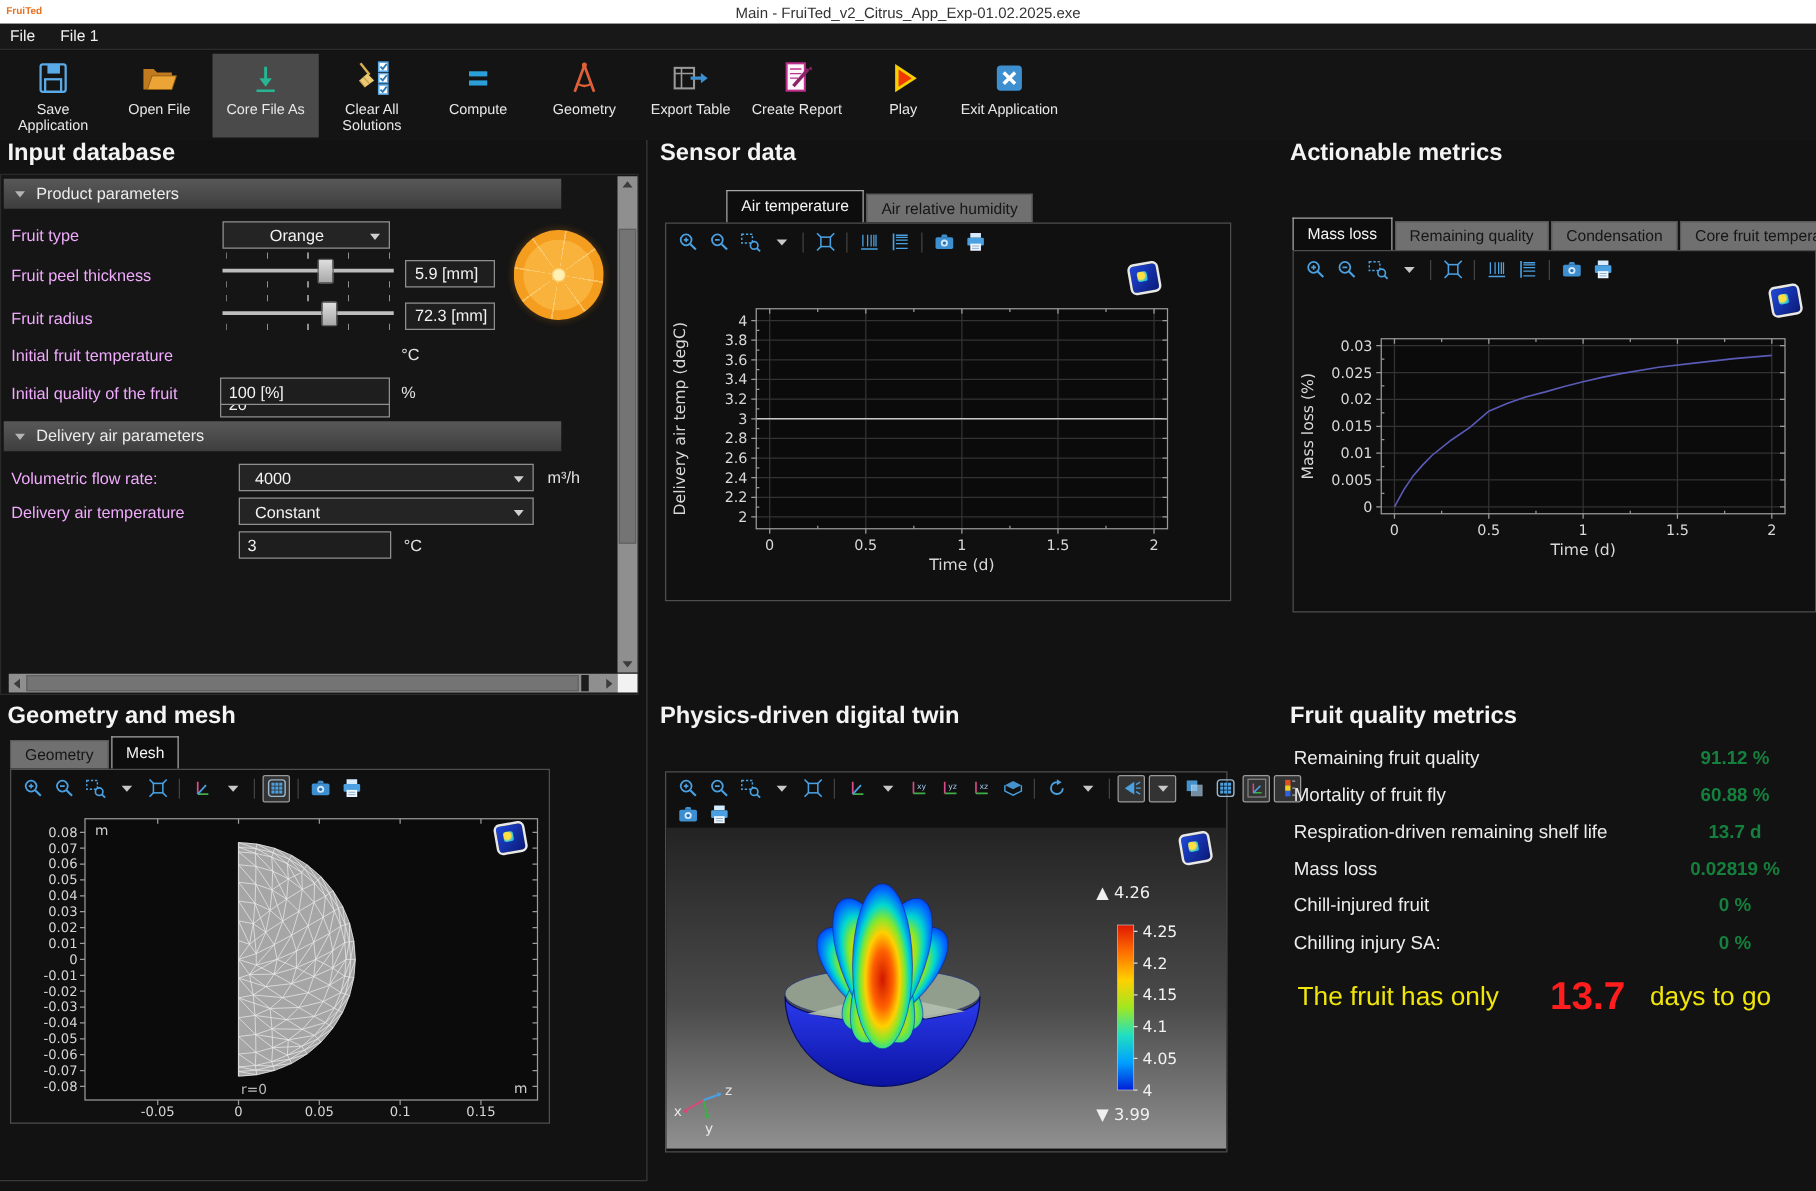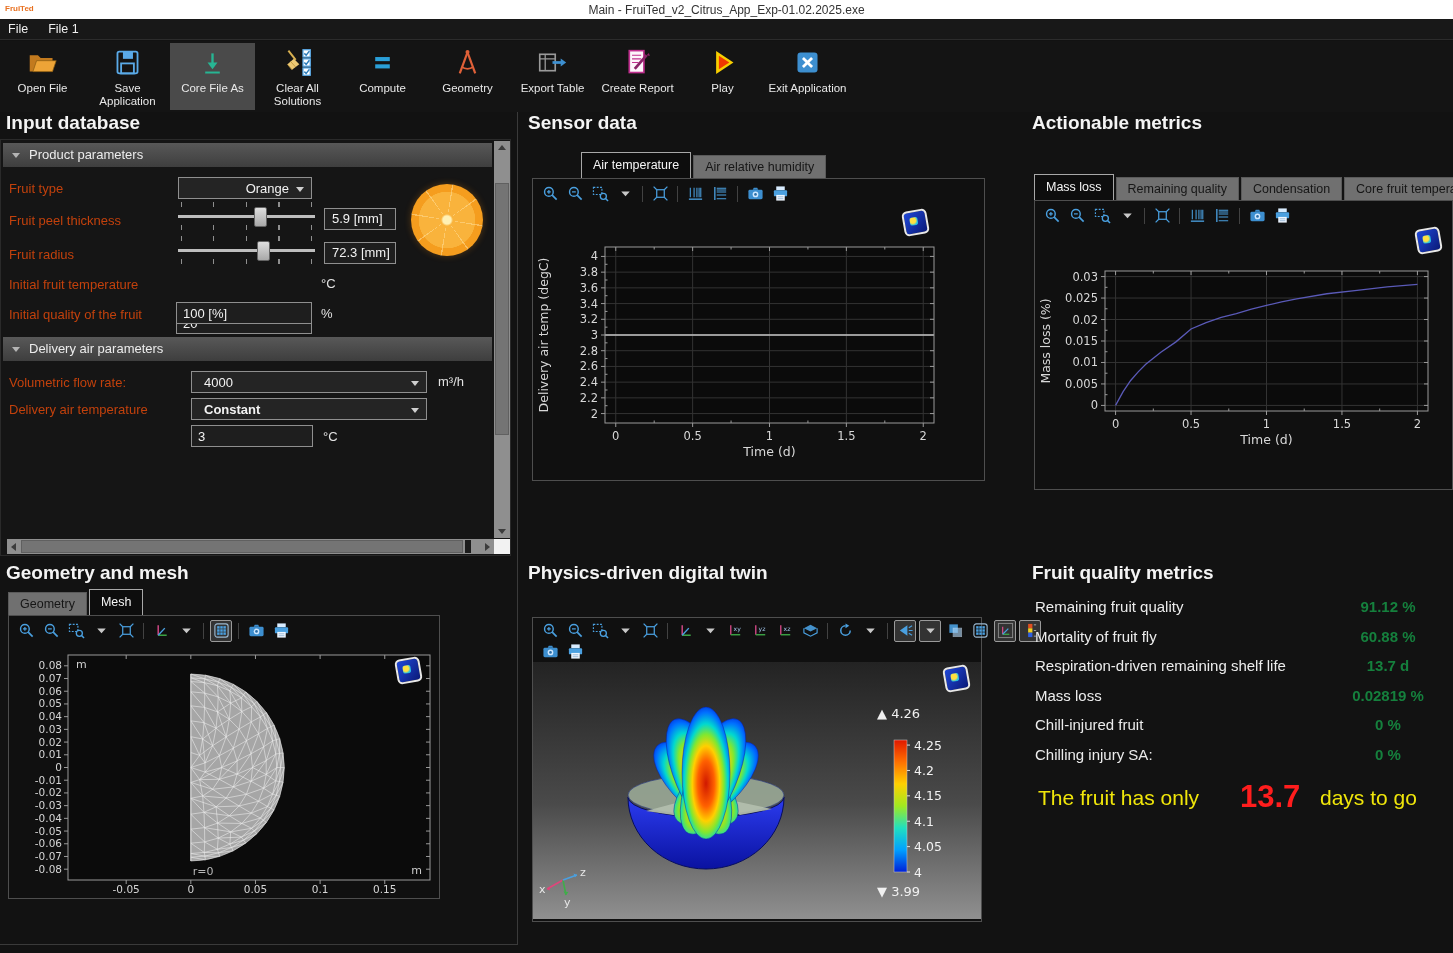--- a/index.html
+++ b/index.html
@@ -24,29 +24,29 @@
   .tbtn.active{background:#4a4a4a;}
   .tbtn .ticon{height:32px;display:flex;align-items:center;}
   .tbtn .ticon svg{width:31px;height:31px;}
   .tbtn .tlabel{font-size:11.5px;color:#e8e8e8;text-align:center;line-height:13px;margin-top:4px;}
 
   .sec-title{position:absolute;font-size:19px;font-weight:bold;color:#f4f4f4;white-space:nowrap;text-align:center;}
 
   
   #input-panel{position:absolute;left:0;top:139px;width:511px;height:417px;background:#151515;
     border:1px solid #2a2a2a;box-sizing:border-box;}
-  .sect{position:absolute;left:2px;width:489px;height:24px;background:linear-gradient(#585858,#3e3e3e);
+  .sect{position:absolute;left:2px;width:446px;height:24px;background:linear-gradient(#585858,#3e3e3e);
     color:#ececec;font-size:13px;line-height:24px;padding-left:26px;box-sizing:border-box;}
   .sect::before{content:"";position:absolute;left:9px;top:10px;border-left:4px solid transparent;
     border-right:4px solid transparent;border-top:5px solid #b4b4b4;}
-  .flabel{position:absolute;left:8px;font-size:13px;color:#c2410c;white-space:nowrap;text-align:center;}
+  .flabel{position:absolute;left:8px;font-size:13px;color:#f0abfc;white-space:nowrap;text-align:center;}
   .funit{position:absolute;font-size:13px;color:#e2e2e2;white-space:nowrap;}
   .dropdown{position:absolute;box-sizing:border-box;height:22px;background:#242424;border:1px solid #8f8f8f;
     color:#f2f2f2;font-size:13px;display:flex;align-items:center;padding:0 22px 0 12px;}
-  .dropdown.centered{justify-content:flex-end;padding-left:7px;}
+  .dropdown.centered{justify-content:center;padding-left:7px;}
   .dd-caret{position:absolute;right:7px;top:9px;border-left:4.5px solid transparent;
     border-right:4.5px solid transparent;border-top:5.5px solid #cfcfcf;}
   .tinput{position:absolute;box-sizing:border-box;height:22px;background:#1e1e1e;border:1px solid #8f8f8f;
     color:#f2f2f2;font-size:13px;padding:0 6px;font-family:"Liberation Sans",sans-serif;outline:none;}
   .vbox{position:absolute;box-sizing:border-box;height:22px;width:72px;background:#1e1e1e;
     border:1px solid #8f8f8f;color:#f2f2f2;font-size:13px;line-height:20px;padding-left:7px;}
   .slider{position:absolute;width:137px;height:32px;}
   .sl-ticks{position:absolute;left:3px;right:3px;height:5px;
     background-image:repeating-linear-gradient(to right,#8f8f8f 0,#8f8f8f 1px,transparent 1px,transparent 32.5px);}
   .sl-track{position:absolute;left:0;right:0;top:15px;height:3px;background:#bdbdbd;}
@@ -116,35 +116,35 @@
 
   <div id="menubar">
       <span class="menu-item">File</span>
       <span class="menu-item">File 1</span>
     </div>
 
   <div id="toolbar">
       <div class="tbtn">
         <span class="ticon">
           <svg viewBox="0 0 34 34">
-            <path d="M3 27 L3 9 L12 9 L15 12 L28 12 L28 27 Z" fill="#c27a1e"></path>
-            <path d="M6.5 27 L10.5 15 L32 15 L28 27 Z" fill="#eda437" stroke="#8a5c12" stroke-width="0.8"></path>
-          </svg>
-        </span>
-        <span class="tlabel">Open File</span>
+            <rect x="6" y="5" width="22" height="24" rx="2" fill="none" stroke="#5aaae8" stroke-width="2"></rect>
+            <rect x="12" y="5" width="11" height="8" fill="#5aaae8"></rect>
+            <rect x="10" y="18" width="14" height="11" fill="none" stroke="#5aaae8" stroke-width="2"></rect>
+          </svg>
+        </span>
+        <span class="tlabel">Save Application</span>
       </div>
       <div class="tbtn">
         <span class="ticon">
           <svg viewBox="0 0 34 34">
-            <rect x="6" y="5" width="22" height="24" rx="2" fill="none" stroke="#5aaae8" stroke-width="2"></rect>
-            <rect x="12" y="5" width="11" height="8" fill="#5aaae8"></rect>
-            <rect x="10" y="18" width="14" height="11" fill="none" stroke="#5aaae8" stroke-width="2"></rect>
-          </svg>
-        </span>
-        <span class="tlabel">Save Application</span>
+            <path d="M3 27 L3 9 L12 9 L15 12 L28 12 L28 27 Z" fill="#c27a1e"></path>
+            <path d="M6.5 27 L10.5 15 L32 15 L28 27 Z" fill="#eda437" stroke="#8a5c12" stroke-width="0.8"></path>
+          </svg>
+        </span>
+        <span class="tlabel">Open File</span>
       </div>
       <div class="tbtn active">
         <span class="ticon">
           <svg viewBox="0 0 34 34">
             <path d="M17 7 V19" stroke="#27b593" stroke-width="2.6"></path>
             <path d="M11.5 17 H22.5 L17 24.5 Z" fill="#27b593"></path>
             <path d="M9 28 H25" stroke="#27b593" stroke-width="2.2"></path>
           </svg>
         </span>
         <span class="tlabel">Core File As</span>
@@ -273,21 +273,21 @@
     <div class="sect" style="top:197px;">Delivery air parameters</div>
 
     <div class="flabel" style="top:235px;">Volumetric flow rate:</div>
     <div class="dropdown" style="left:190px;top:231px;width:236px;">
       <span>4000</span>
       <span class="dd-caret"></span>
     </div>
     <div class="funit" style="left:437px;top:234px;">m³/h</div>
 
     <div class="flabel" style="top:262px;">Delivery air temperature</div>
-    <div class="dropdown" style="left:190px;top:258px;width:236px;font-weight:bold;">
+    <div class="dropdown" style="left:190px;top:258px;width:236px;">
       <span>Constant</span>
       <span class="dd-caret"></span>
     </div>
 
     <input class="tinput" style="left: 190px; top: 285px; width: 122px;" value="3">
     <div class="funit" style="left:322px;top:289px;">°C</div>
 
     <div class="hscroll">
       <span class="tri left"></span>
       <div class="hthumb"></div>

